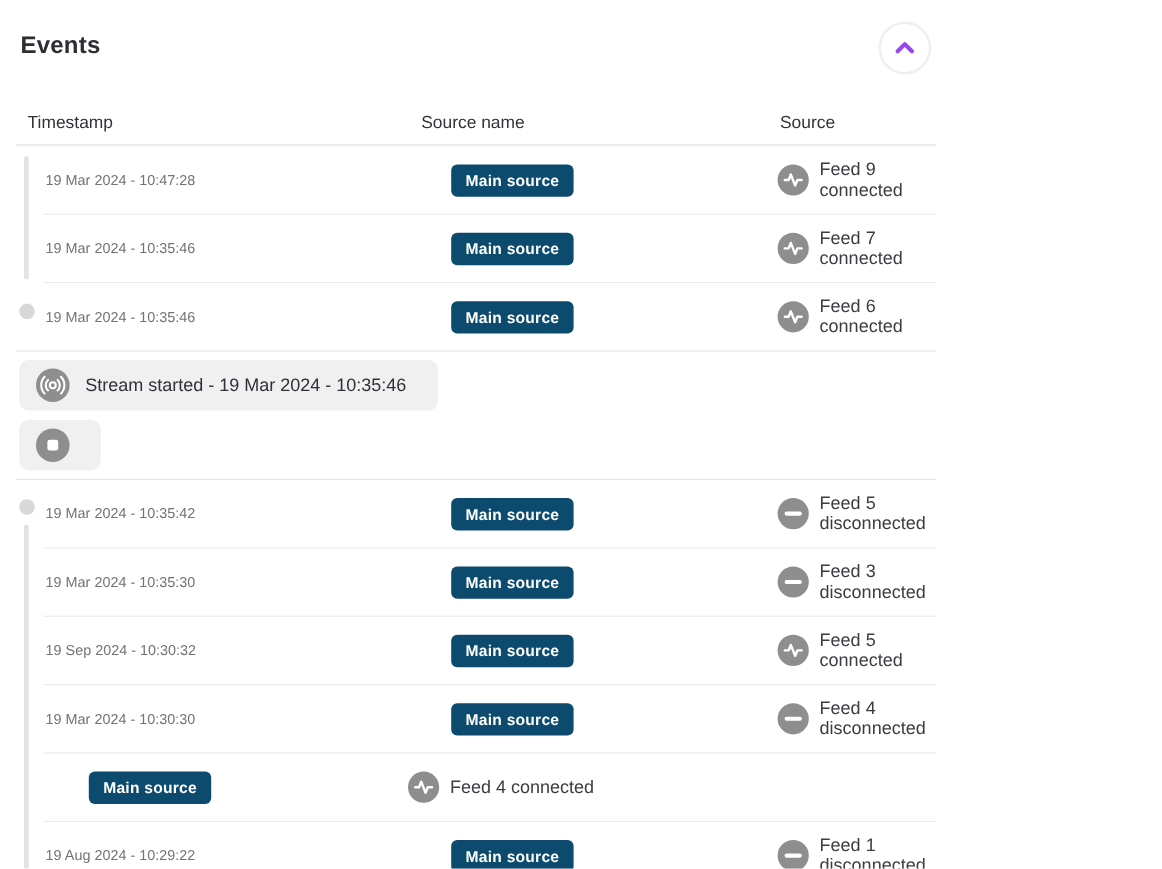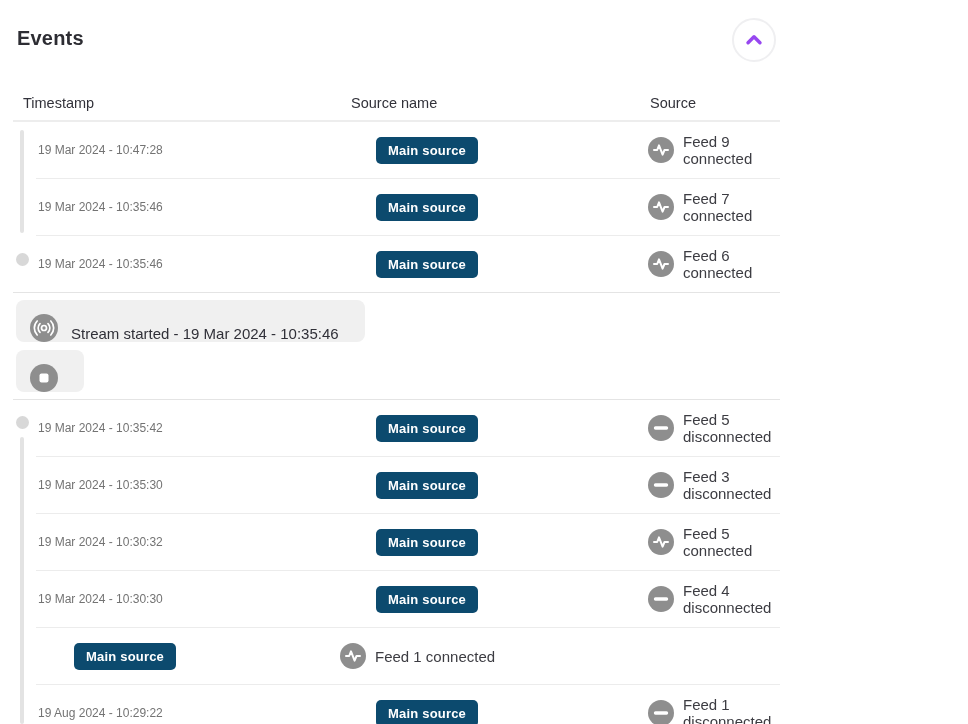--- a/index.html
+++ b/index.html
@@ -58,21 +58,21 @@
     display:flex; align-items:center; justify-content:center;
   }
   .cell-message .msg-text { font-size:15px; color:#3c3c42; }
 
   .row-divider  { height:1px; margin:0 11px 0 36px; background:#ececec; }
   .full-divider { height:1px; margin:0 11px 0 13px; background:#e4e4e4; }
 
   
   .stream-section { padding:7px 0; }
   .stream-chip {
-    display:inline-flex; align-items:flex-end; gap:13px;
+    display:inline-flex; align-items:center; gap:13px;
     height:42px; margin-left:16px;
     background:#f0f0f0; border-radius:8px;
     padding:0 26px 0 14px;
   }
   .stream-chip-wrap { line-height:0; }
   .stream-chip-wrap + .stream-chip-wrap { margin-top:8px; }
   .stream-icon {
     width:28px; height:28px; border-radius:50%;
     background:#8e8e8e; flex:0 0 auto;
     display:flex; align-items:center; justify-content:center;
@@ -222,21 +222,21 @@
               <line x1="7.5" y1="13" x2="18.5" y2="13" stroke="#fff" stroke-width="3.4" stroke-linecap="round"></line>
             </svg>
         </span>
         <span class="msg-text">Feed 3 disconnected</span>
       </div>
     </div>
     <div class="row-divider"></div>
 
     <div class="event-row">
       <div></div>
-      <div class="cell-timestamp">19 Mar 2024 - 10:30:32</div>
+      <div class="cell-timestamp">19 Sep 2024 - 10:30:32</div>
       <div><span class="badge">Main source</span></div>
       <div class="cell-message">
         <span class="msg-icon">
           <svg width="26" height="26" viewBox="0 0 26 26" fill="none">
               <path d="M6 13h3.2l1.8-4.6 3.6 9.2 1.9-4.6H20" stroke="#fff" stroke-width="2" stroke-linecap="round" stroke-linejoin="round"></path>
             </svg>
         </span>
         <span class="msg-text">Feed 5 connected</span>
       </div>
     </div>
@@ -259,21 +259,21 @@
 
     <div class="event-row">
       <div></div>
       <div><span class="badge">Main source</span></div>
       <div class="cell-message">
         <span class="msg-icon">
           <svg width="26" height="26" viewBox="0 0 26 26" fill="none">
               <path d="M6 13h3.2l1.8-4.6 3.6 9.2 1.9-4.6H20" stroke="#fff" stroke-width="2" stroke-linecap="round" stroke-linejoin="round"></path>
             </svg>
         </span>
-        <span class="msg-text">Feed 1 connected</span>
+        <span class="msg-text">Feed 4 connected</span>
       </div>
     </div>
     <div class="row-divider"></div>
 
     <div class="event-row">
       <div></div>
       <div class="cell-timestamp">19 Aug 2024 - 10:29:22</div>
       <div><span class="badge">Main source</span></div>
       <div class="cell-message">
         <span class="msg-icon">

